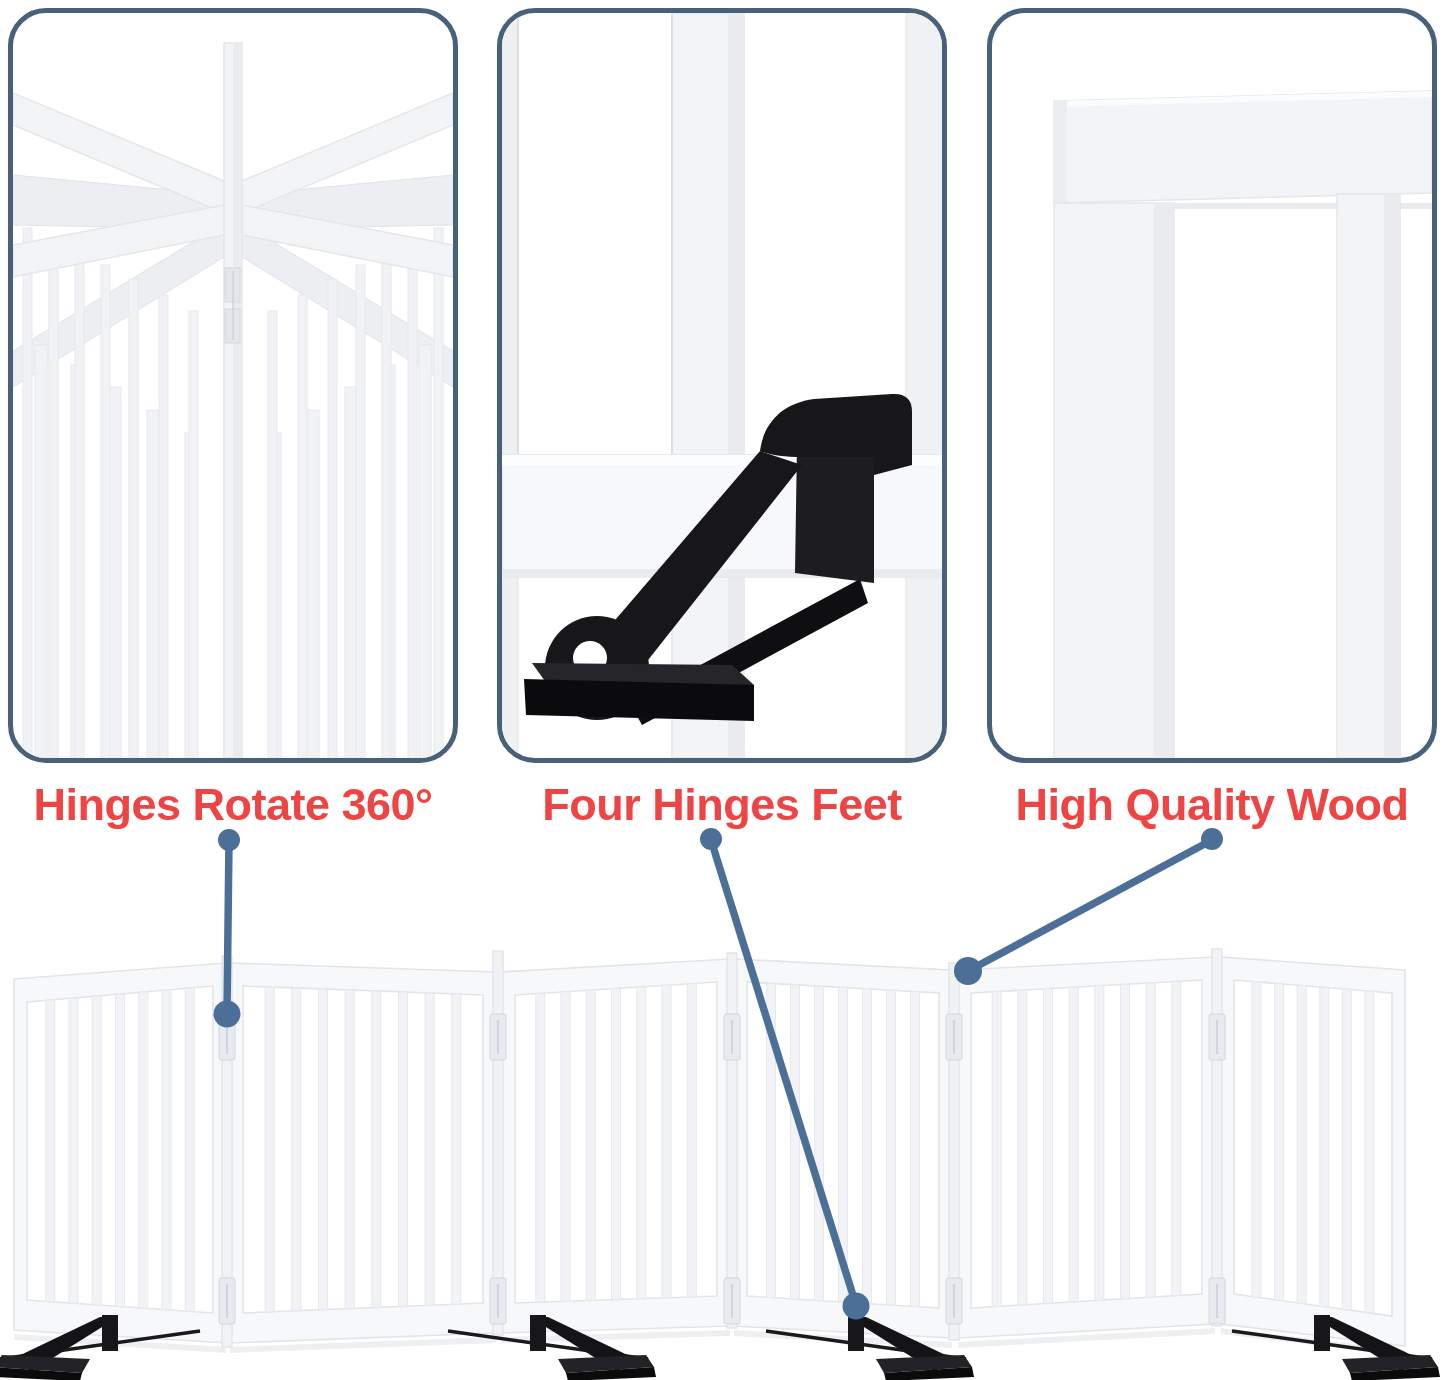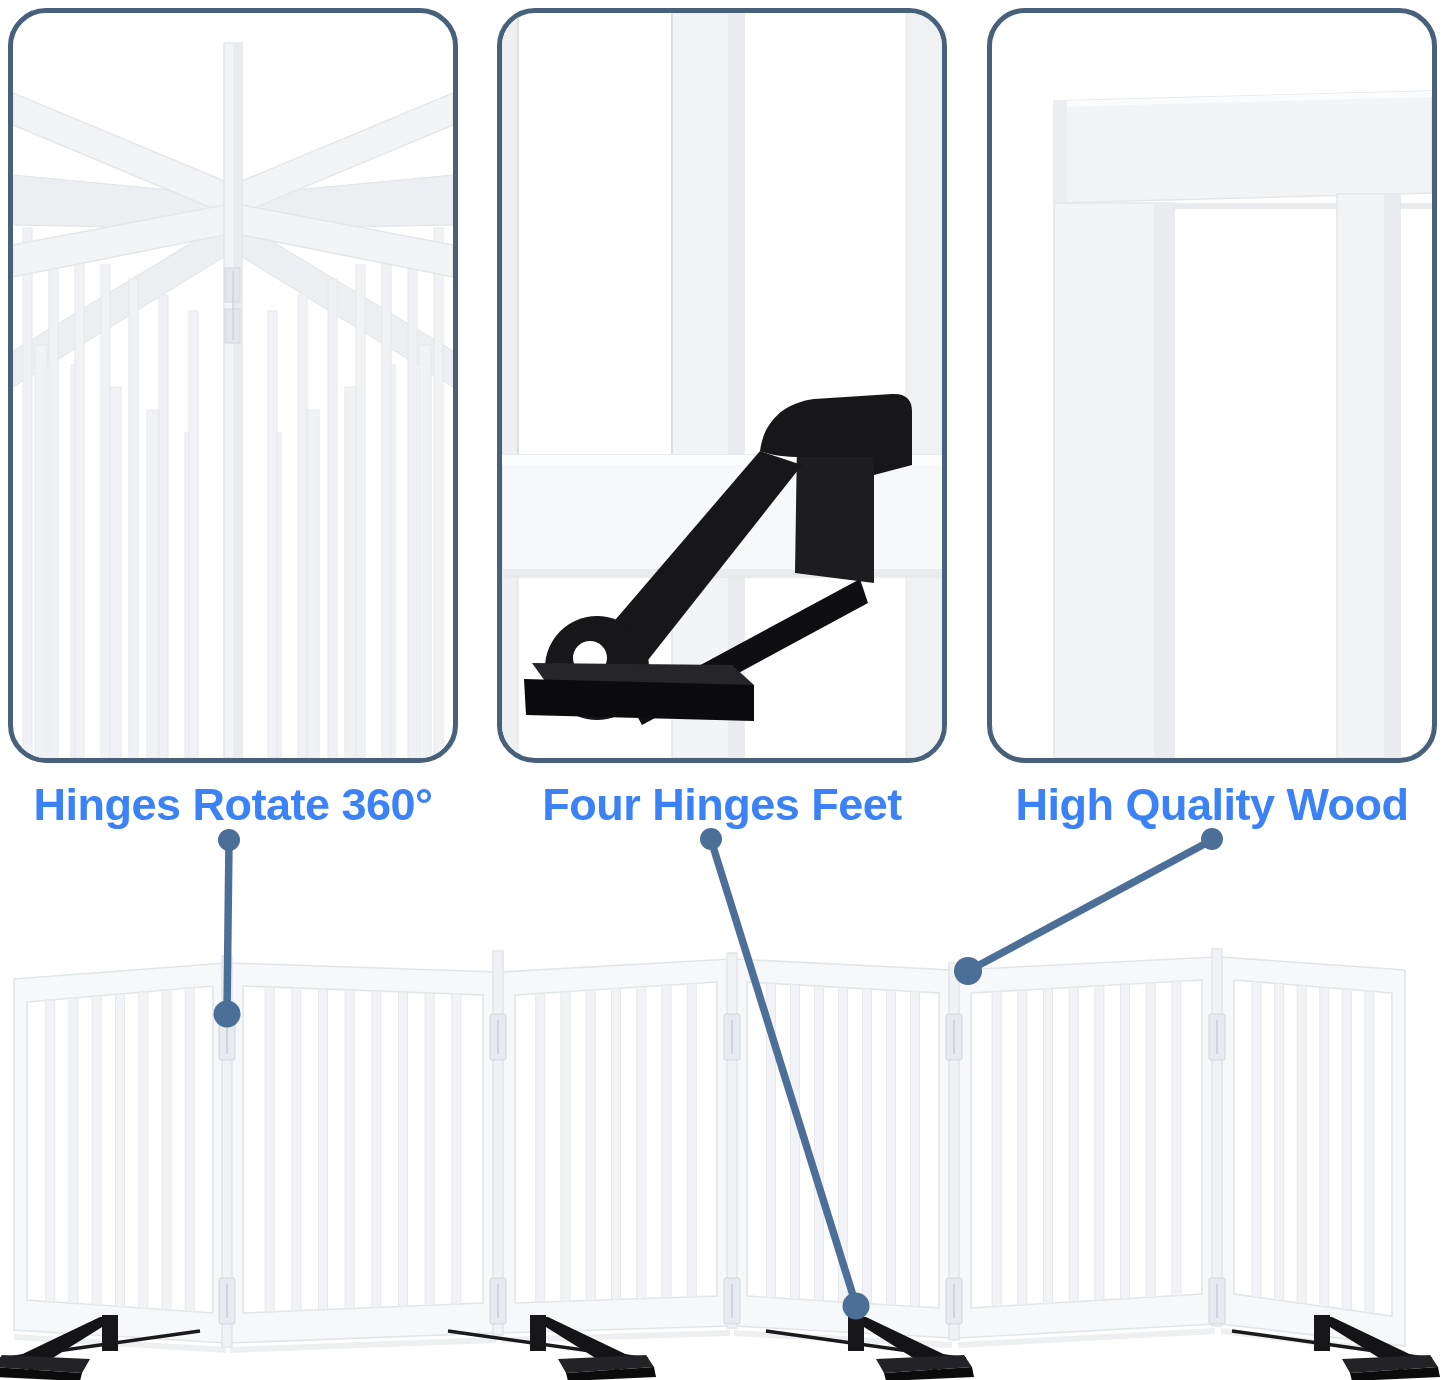--- a/index.html
+++ b/index.html
@@ -5,21 +5,21 @@
   html,body{margin:0;padding:0;background:#ffffff;}
   .canvas{position:relative;width:1445px;height:1380px;background:#ffffff;overflow:hidden;
           font-family:"Liberation Sans", sans-serif;}
   .card{position:absolute;top:8px;width:450px;height:755px;box-sizing:border-box;
         border:5px solid #47617b;border-radius:38px;background:#ffffff;overflow:hidden;}
   .card svg{display:block;}
   #card-hinges{left:8px;}
   #card-feet{left:497px;}
   #card-wood{left:987px;}
   .feature-label{position:absolute;top:779px;width:450px;text-align:center;
-        font-weight:bold;font-size:45px;letter-spacing:-0.5px;color:#3b82f6;white-space:nowrap;}
+        font-weight:bold;font-size:45px;letter-spacing:-0.5px;color:#ef4444;white-space:nowrap;}
   #label-hinges{left:8px;}
   #label-feet{left:497px;}
   #label-wood{left:987px;}
   #gate{position:absolute;left:0;top:930px;}
   #connectors{position:absolute;left:0;top:0;pointer-events:none;}
   .wood{fill:#f3f4f6;stroke:#e4e6e9;stroke-width:1.5;}
   .wood2{fill:#eceef1;stroke:#e0e3e6;stroke-width:1;}
   .slat{fill:#f1f2f5;stroke:#e6e8eb;stroke-width:1;}
   .dark{fill:#17171a;}
 </style>

